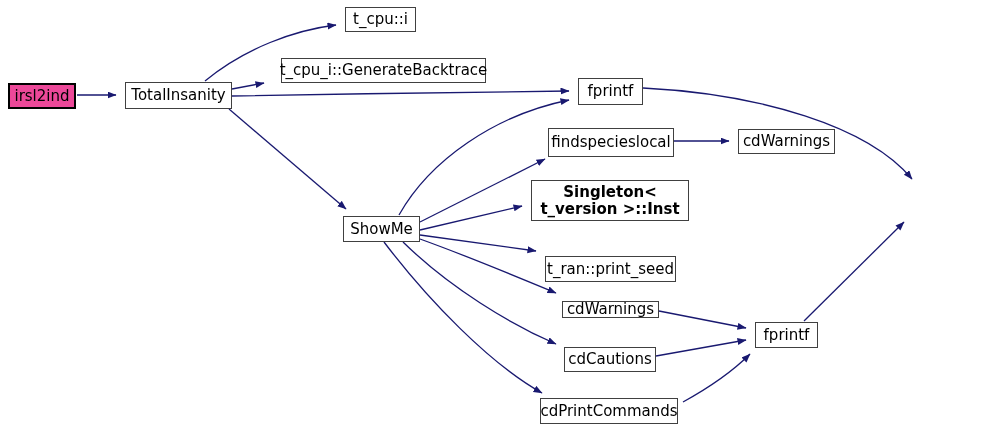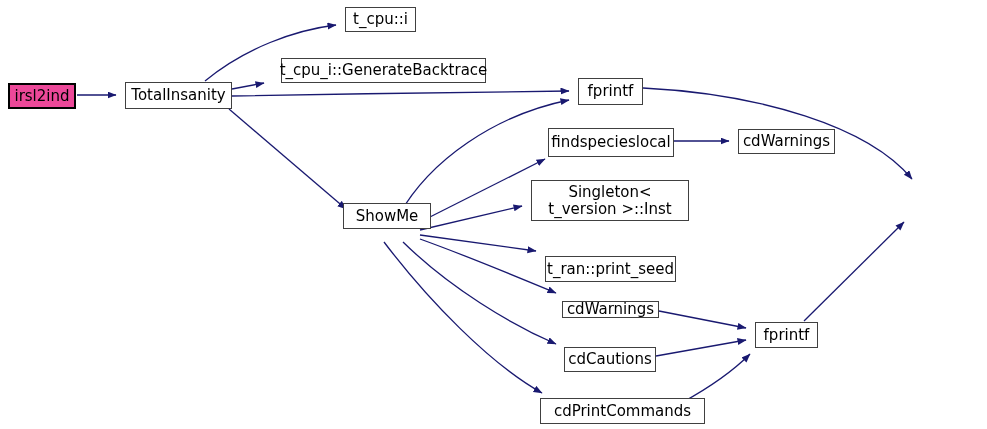--- a/index.html
+++ b/index.html
@@ -20,21 +20,21 @@
     font-size:15px;
     line-height:17px;
     display:flex;
     align-items:center;
     justify-content:center;
     text-align:center;
     white-space:nowrap;
     padding:0 4px;
     cursor:pointer;
   }
-  .node.multiline{white-space:normal;}
+  .node.multiline{white-space:normal;font-weight:bold;}
   .node.highlight{
     background:#ec4899;
     border:2px solid #000000;
   }
   path.edge{
     fill:none;
     stroke:#191970;
     stroke-width:1.3px;
   }
 </style>
@@ -78,26 +78,26 @@
   <div class="node" style="left:281px;top:58px;width:205px;height:25px">t_cpu_i::GenerateBacktrace</div>
 
   <div class="node" style="left:578px;top:78px;width:65px;height:27px">fprintf</div>
 
   <div class="node" style="left:548px;top:128px;width:126px;height:29px">findspecieslocal</div>
 
   <div class="node" style="left:738px;top:129px;width:97px;height:25px">cdWarnings</div>
 
   <div class="node multiline" style="left:531px;top:180px;width:158px;height:41px">Singleton&lt; t_version &gt;::Inst</div>
 
-  <div class="node" style="left:343px;top:203px;width:88px;height:26px">ShowMe</div>
+  <div class="node" style="left:343px;top:216px;width:77px;height:26px">ShowMe</div>
 
   <div class="node" style="left:545px;top:256px;width:131px;height:26px">t_ran::print_seed</div>
 
   <div class="node" style="left:562px;top:301px;width:97px;height:17px">cdWarnings</div>
 
   <div class="node" style="left:564px;top:347px;width:92px;height:25px">cdCautions</div>
 
-  <div class="node" style="left:540px;top:398px;width:165px;height:26px">cdPrintCommands</div>
+  <div class="node" style="left:540px;top:398px;width:138px;height:26px">cdPrintCommands</div>
 
   <div class="node" style="left:755px;top:322px;width:63px;height:26px">fprintf</div>
 
 
 </div>
 
 </body></html>

